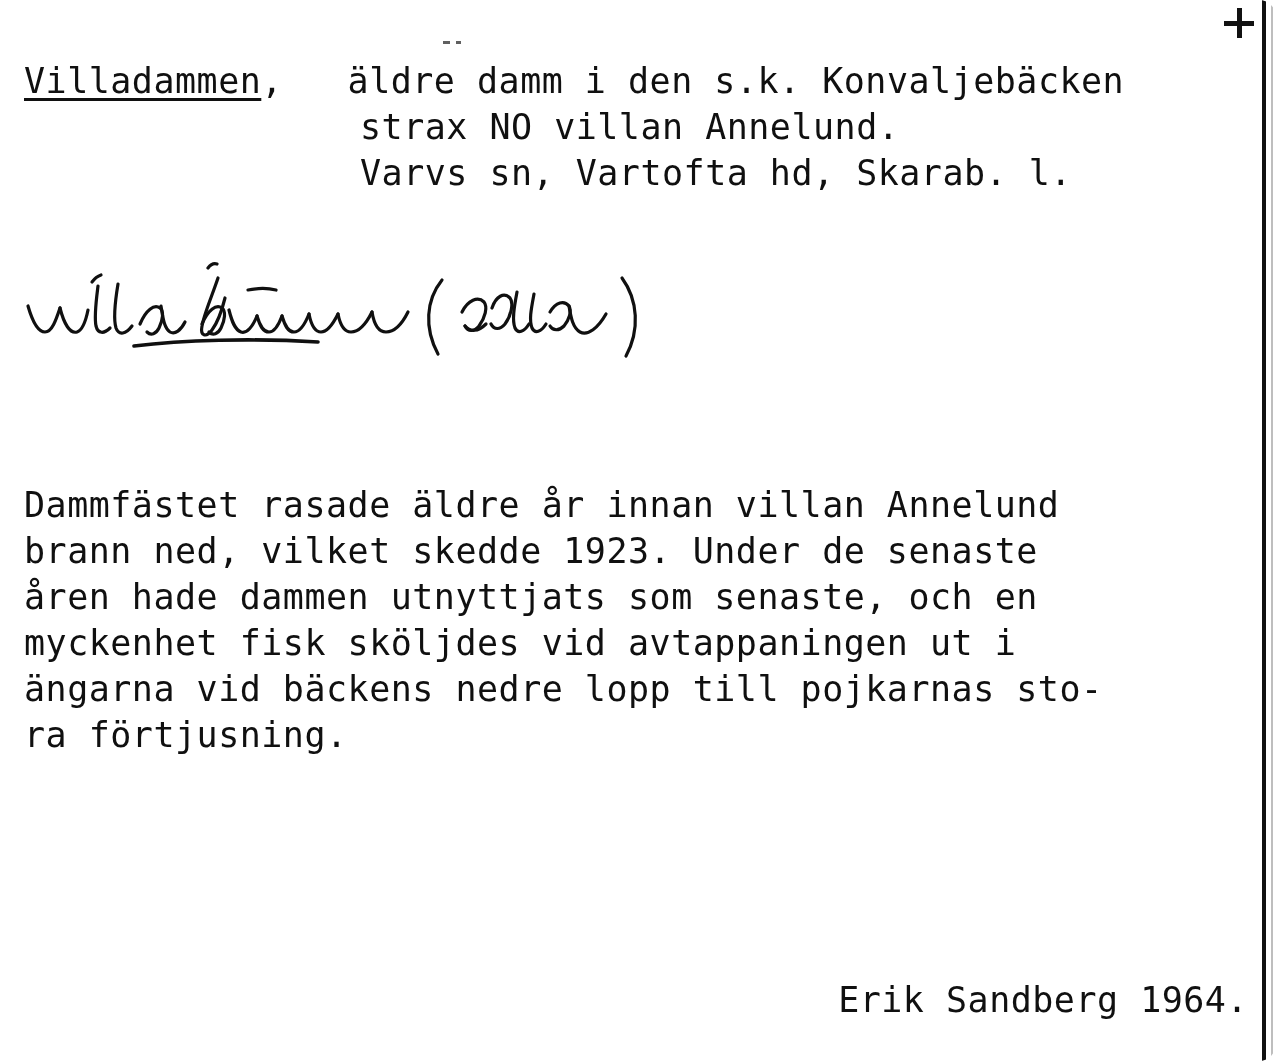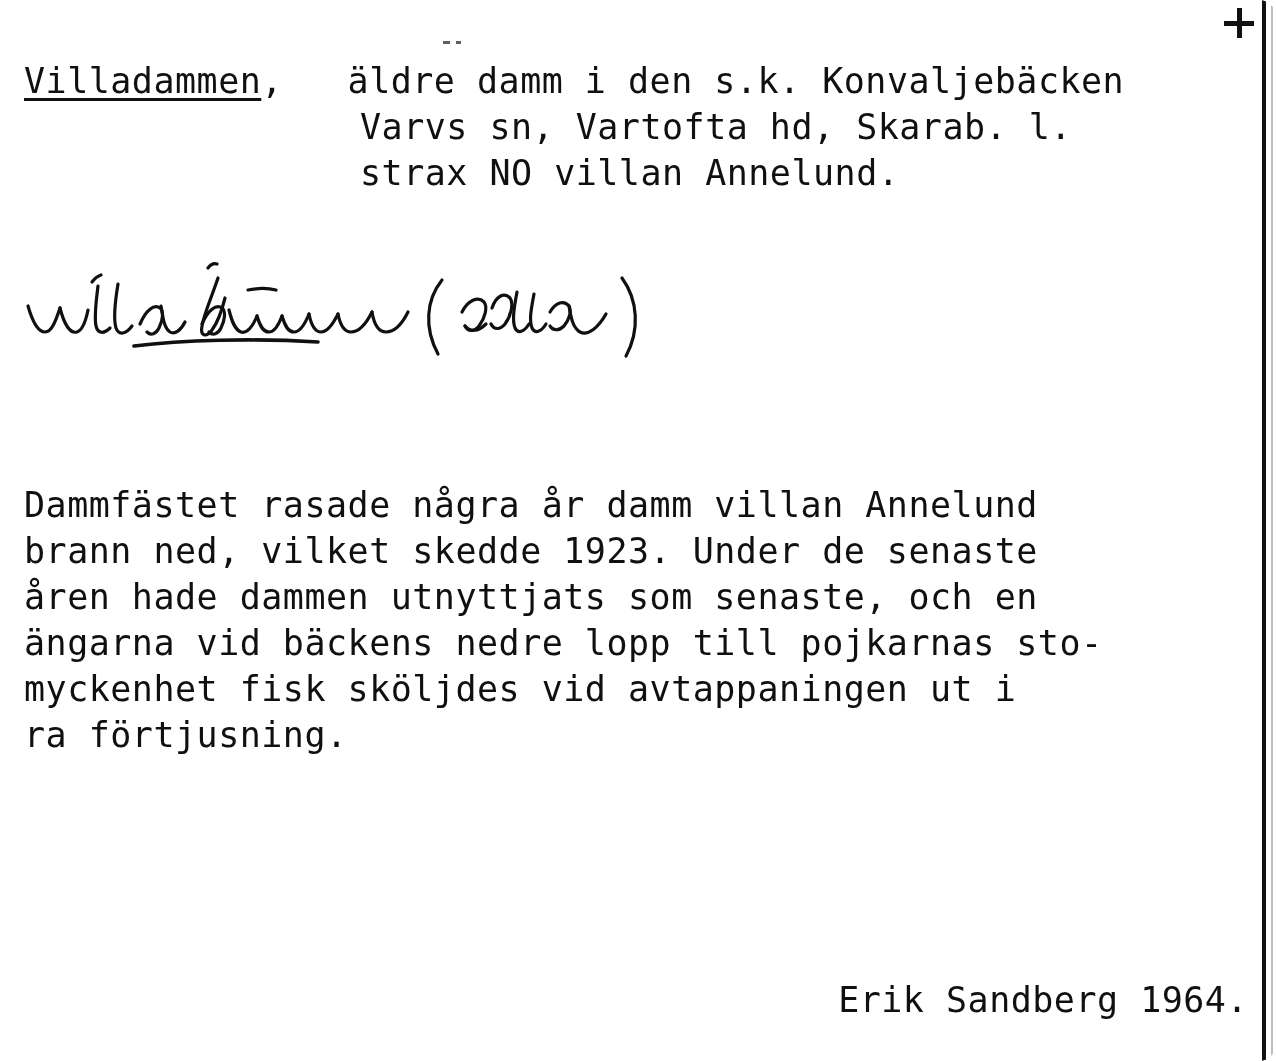--- a/index.html
+++ b/index.html
@@ -128,22 +128,22 @@
 <div id="card">
 
   <div class="edge-right-2"></div>
   <div class="edge-right"></div>
   <div class="plus-mark"></div>
   <div class="speck a"></div>
   <div class="speck b"></div>
 
   <div id="header-block">
     <div class="typed head-line-1"><span class="headword">Villadammen</span><span>,   äldre damm i den s.k. Konvaljebäcken</span></div>
+    <div class="typed head-line-2">strax NO villan Annelund.</div>
     <div class="typed head-line-3">Varvs sn, Vartofta hd, Skarab. l.</div>
-    <div class="typed head-line-2">strax NO villan Annelund.</div>
   </div>
 
   <div id="handwriting">
     <svg width="700" height="110" viewBox="0 0 700 110" xmlns="http://www.w3.org/2000/svg" aria-hidden="true">
       <g fill="none" stroke="#101010" stroke-width="3.2" stroke-linecap="round" stroke-linejoin="round">
 
         <path d="M6,44 C10,58 16,70 23,70 C30,70 34,58 38,46"></path>
         <path d="M38,46 C42,62 48,72 55,70 C61,68 64,58 66,48"></path>
         <path d="M76,24 C74,40 72,54 74,64 C76,72 82,72 88,66"></path>
         <path d="M70,20 C73,16 76,14 79,13"></path>
@@ -172,23 +172,23 @@
         <path d="M495,30 C492,46 490,58 493,66 C496,72 502,70 507,62"></path>
         <path d="M512,32 C509,48 507,58 510,66 C513,72 519,70 524,62"></path>
         <path d="M528,50 C534,40 542,38 547,44 C550,49 547,58 542,64 C537,69 531,69 528,64"></path>
         <path d="M547,44 C549,56 551,66 558,70 C566,74 576,66 584,52"></path>
         <path d="M600,16 C616,38 618,68 604,94"></path>
       </g>
     </svg>
   </div>
 
   <div id="body-block">
-    <div class="typed typed-line">Dammfästet rasade några år damm villan Annelund</div>
+    <div class="typed typed-line">Dammfästet rasade äldre år innan villan Annelund</div>
     <div class="typed typed-line">brann ned, vilket skedde 1923. Under de senaste</div>
     <div class="typed typed-line">åren hade dammen utnyttjats som senaste, och en</div>
+    <div class="typed typed-line">myckenhet fisk sköljdes vid avtappaningen ut i</div>
     <div class="typed typed-line">ängarna vid bäckens nedre lopp till pojkarnas sto-</div>
-    <div class="typed typed-line">myckenhet fisk sköljdes vid avtappaningen ut i</div>
     <div class="typed typed-line">ra förtjusning.</div>
   </div>
 
   <div id="signature" class="typed">Erik Sandberg 1964.</div>
 
 </div>
 
 </body></html>

